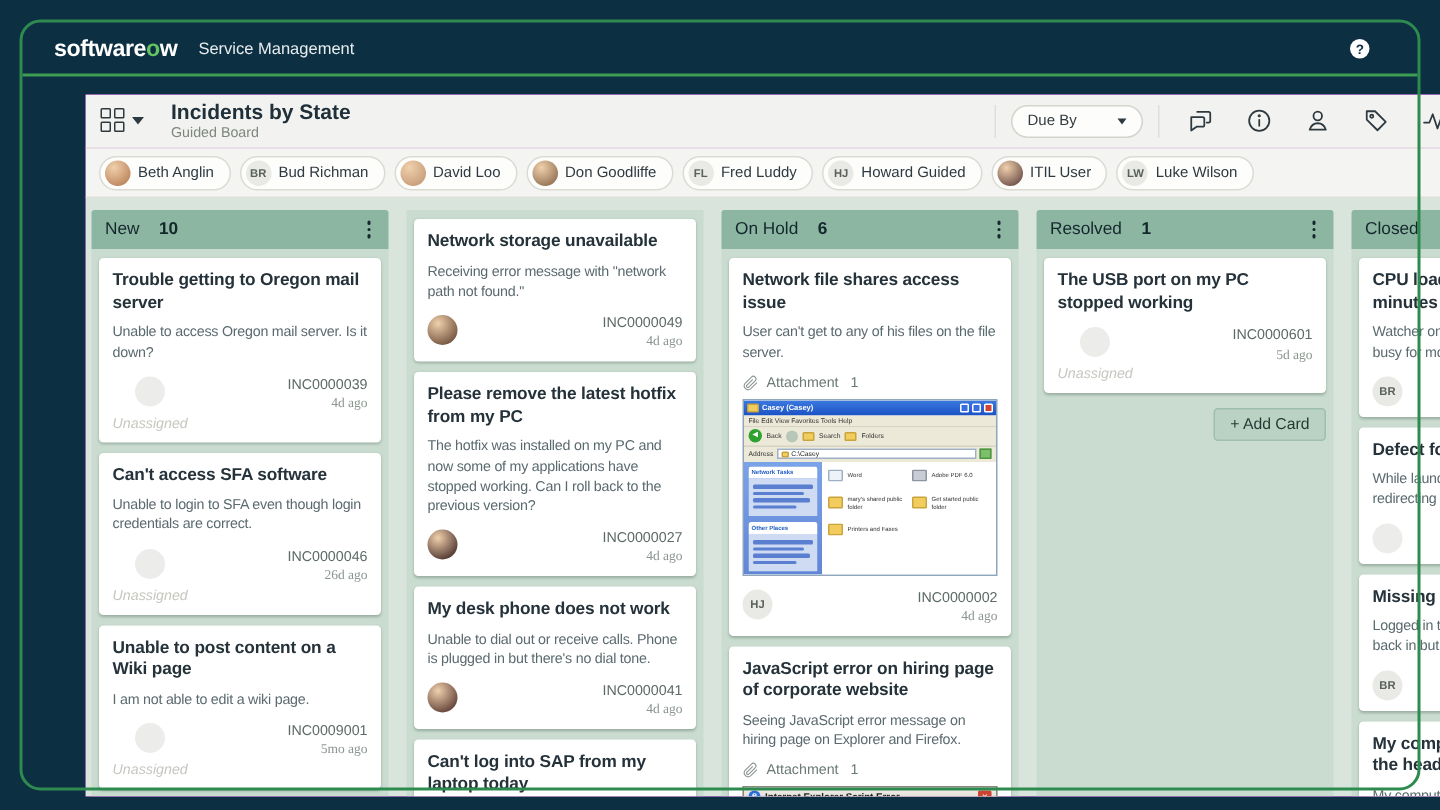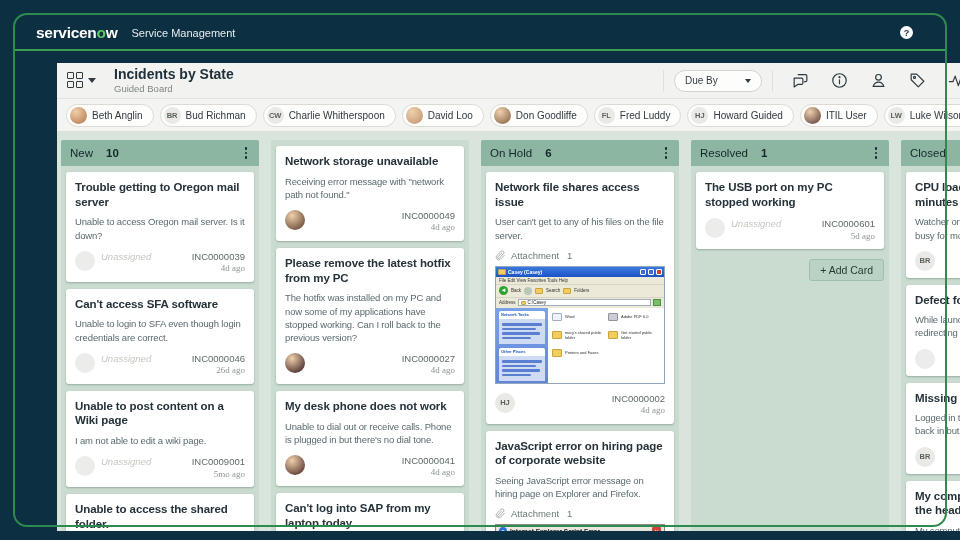--- a/index.html
+++ b/index.html
@@ -56,21 +56,21 @@
   .col-body { flex:1; background:#c9dccf; padding:6px 5px; display:flex; flex-direction:column; gap:7px; overflow:hidden; }
 
   .card { background:#ffffff; border-radius:3px; box-shadow:0 1px 2px rgba(25,45,40,.28); padding:8px 9px 7px; flex:none; cursor:pointer; }
   .card-title { font-size:11.5px; font-weight:bold; color:#25323a; line-height:1.28; letter-spacing:-0.1px; }
   .card-desc { font-size:9.5px; color:#5a6a6e; line-height:1.38; margin-top:6px; letter-spacing:-0.15px; }
   .card-att { margin-top:8px; display:flex; align-items:center; gap:5px; font-size:9.5px; color:#6b7a77; cursor:pointer; }
   .card-att svg { width:11px; height:11px; stroke:#8a9691; stroke-width:1.6; fill:none; }
   .att-count { margin-left:3px; }
   .att-img { margin-top:5px; }
   .card-foot { margin-top:9px; display:flex; justify-content:space-between; align-items:flex-start; }
-  .foot-left { display:flex; gap:6px; }
+  .foot-left { display:flex; align-items:center; gap:6px;flex-direction:column; }
   .card .av { width:20px; height:20px; }
   .av.unassigned { background:#ececе8; background:#ececе9; background:#ececEA; background:#ececea; }
   .un-label { font-size:9.5px; font-style:italic; color:#c6c6c0; }
   .foot-right { text-align:right; line-height:1.3; }
   .inc-num { font-size:9.5px; color:#5d6b66; }
   .inc-age { font-size:9px; color:#8b968f;font-family:Liberation Serif, serif; }
   .add-card { align-self:flex-end; margin-top:3px; background:#bad2c4; border:1px solid #9dbfab; border-radius:3px; padding:4px 10px; font-size:10.5px; color:#1d3a31; cursor:pointer; flex:none; }
 
   
   .xp { width:100%; height:118px; border:1px solid #8fa6be; background:#fff; font-family:"Liberation Sans",sans-serif; display:flex; flex-direction:column; overflow:hidden; }
@@ -106,21 +106,21 @@
   .se-title b { font-size:6.5px; color:#222; flex:1; }
   .se-x { width:9px; height:9px; background:#cf4335; color:#fff; font-size:7px; line-height:9px; text-align:center; border-radius:1px; flex:none; }
 </style>
 </head>
 <body>
 
 <div class="stage">
   <div class="frame-outline"></div>
 
   <div class="top-header">
-    <div class="brand"><span>servicen</span><span class="o">o</span><span>w</span></div>
+    <div class="brand"><span>software</span><span class="o">o</span><span>w</span></div>
     <div class="product">Service Management</div>
     <div class="help-btn">?</div>
   </div>
   <div class="green-rule"></div>
 
   <div class="app">
 
     <div class="toolbar">
       <div class="grid-btn">
         <span class="grid-ic">
@@ -187,24 +187,20 @@
     <div class="members" id="members">
         <div class="chip">
     <span class="av photo" style="--c: #c08a62;"></span>
     <span>Beth Anglin</span>
   </div>
         <div class="chip">
     <span class="av init">BR</span>
     <span>Bud Richman</span>
   </div>
         <div class="chip">
-    <span class="av init">CW</span>
-    <span>Charlie Whitherspoon</span>
-  </div>
-        <div class="chip">
     <span class="av photo" style="--c: #caa17e;"></span>
     <span>David Loo</span>
   </div>
         <div class="chip">
     <span class="av photo" style="--c: #9a7a5a;"></span>
     <span>Don Goodliffe</span>
   </div>
         <div class="chip">
     <span class="av init">FL</span>
     <span>Fred Luddy</span>

